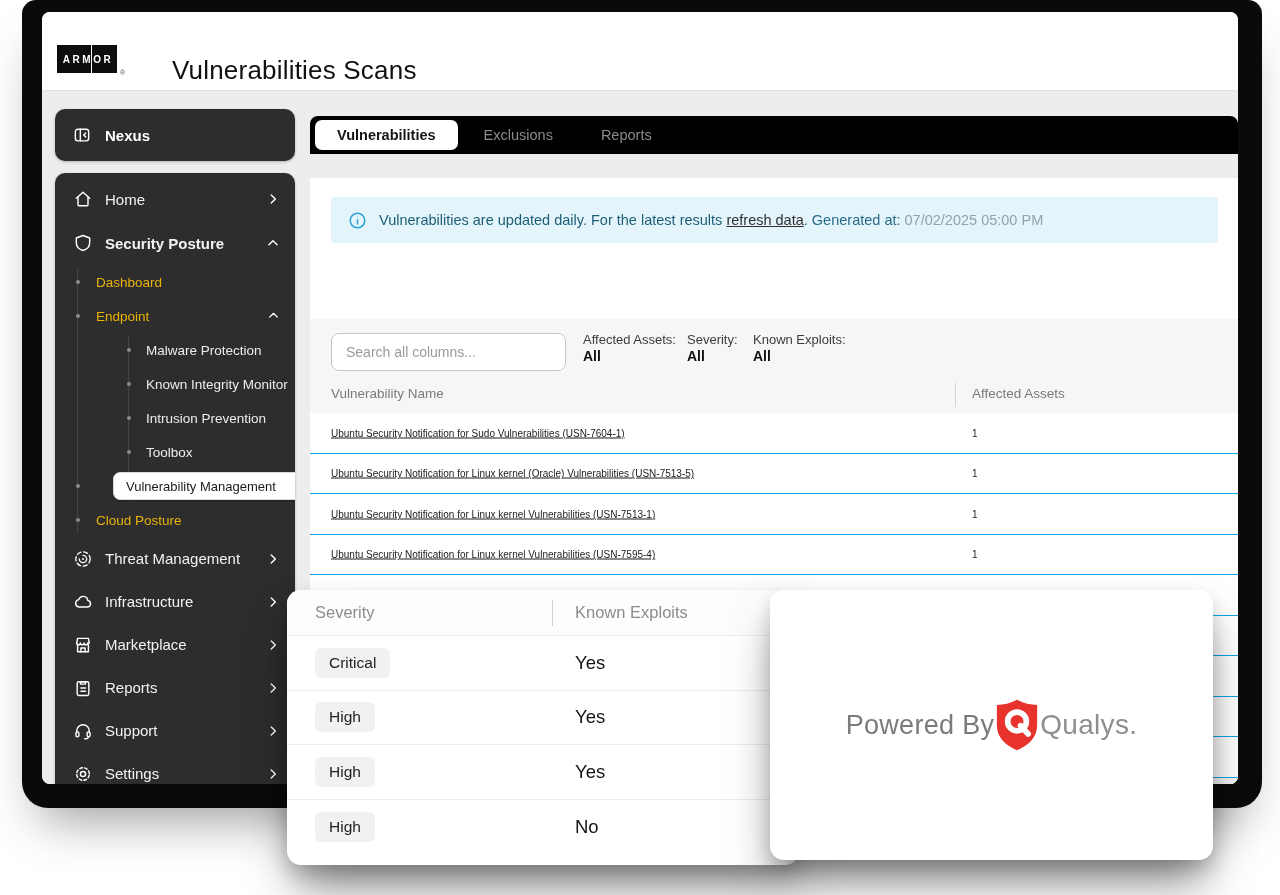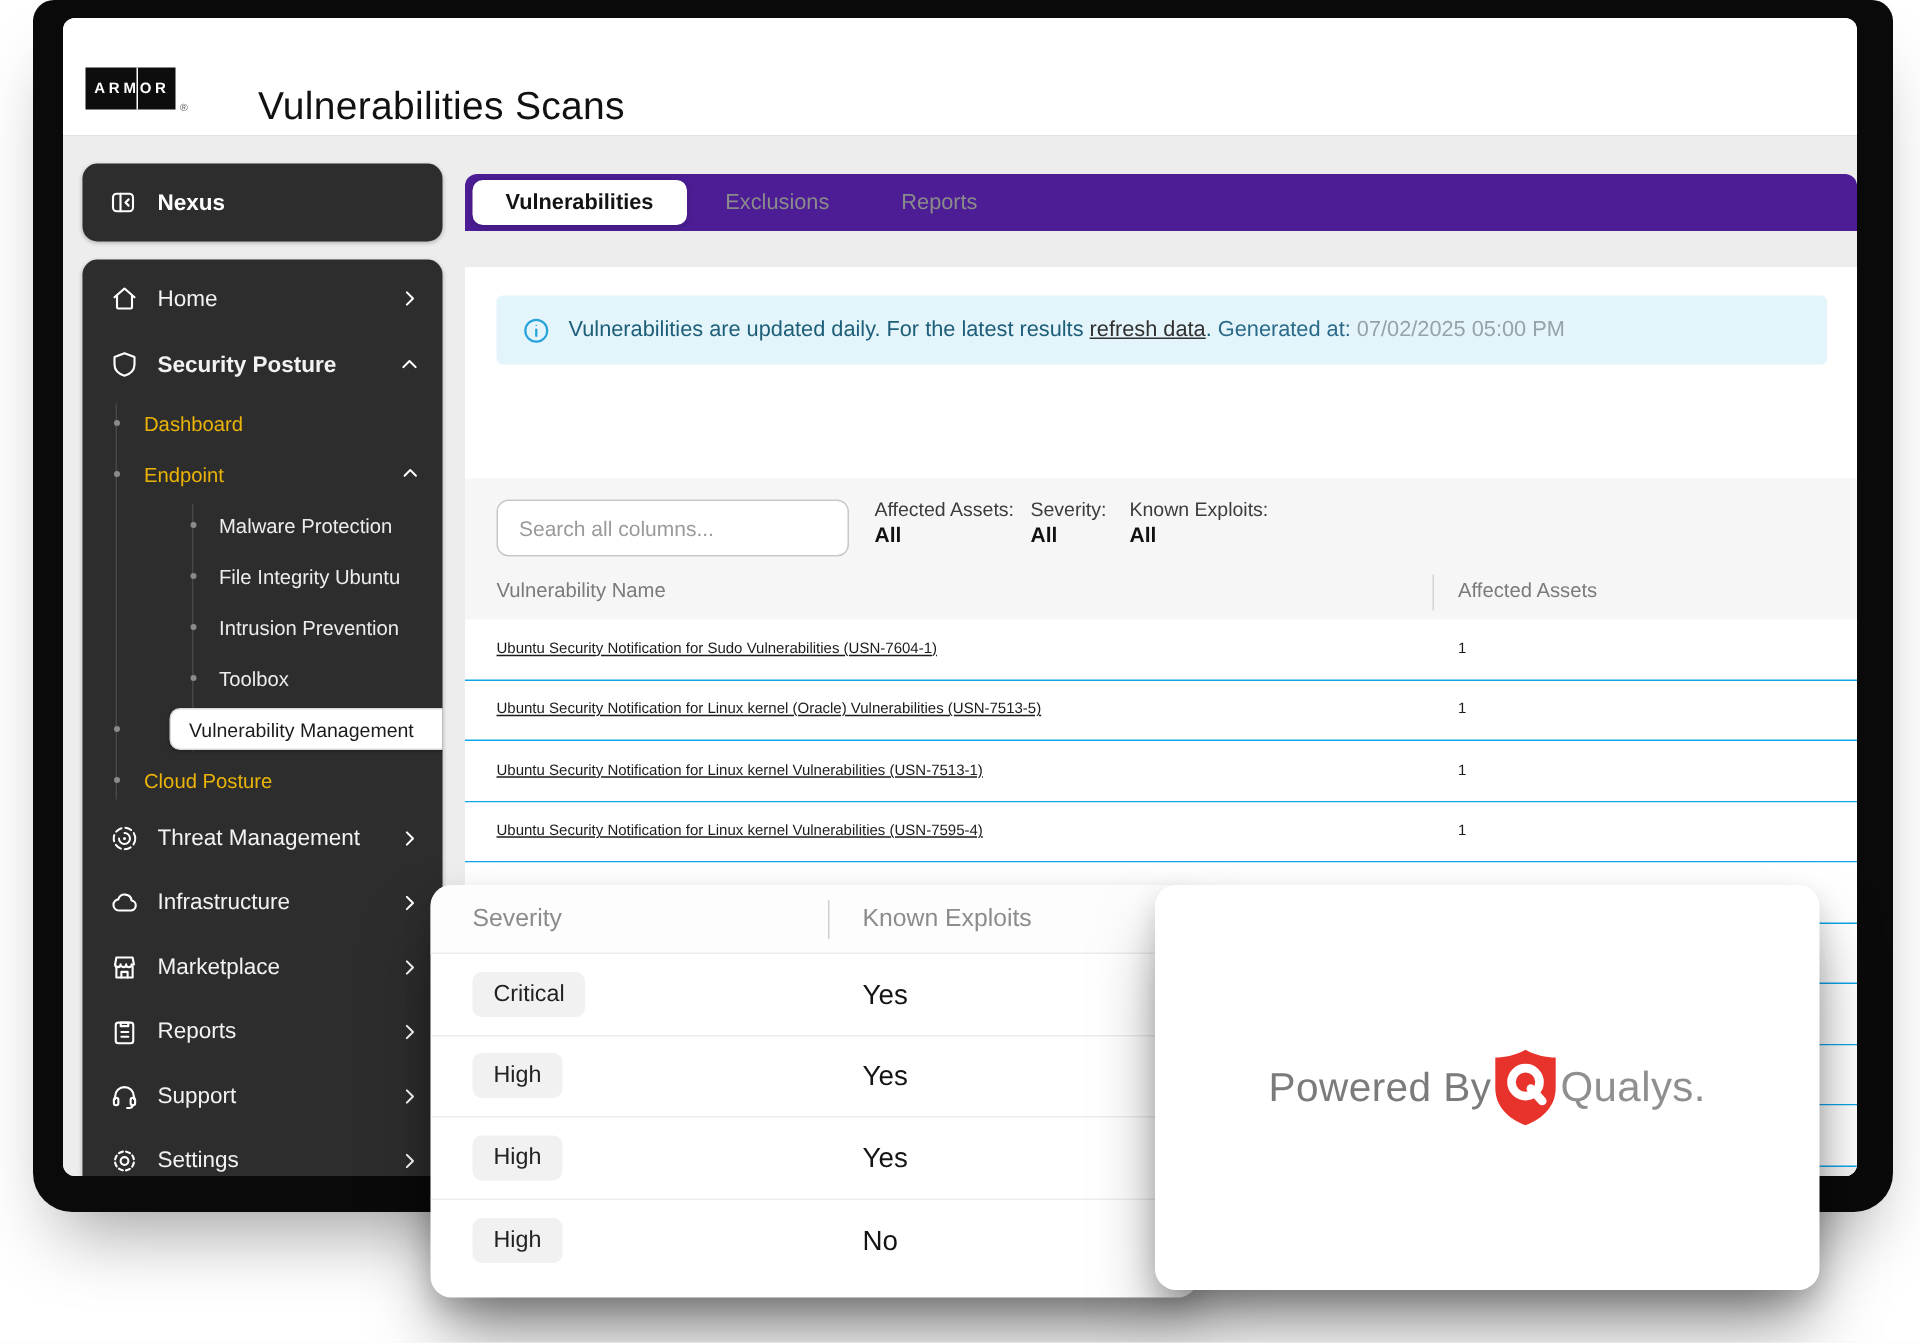--- a/index.html
+++ b/index.html
@@ -47,21 +47,21 @@
   .chev { position:absolute; right:15px; top:50%; margin-top:-7px; }
   .active-pill { position:absolute; left:33px; top:50%; transform:translateY(-50%); height:28px;
                  background:#fff; border:1px solid #d9d9d9; border-radius:7px; display:flex;
                  align-items:center; padding:0 12px; color:#1b1b1b; font-size:13px; font-weight:400;
                  width:189px; box-shadow:0 1px 2px rgba(0,0,0,.25);margin-left:25px; }
   .guide { position:absolute; width:1px; background:#474747; }
   .g1 { left:22px; top:96px; height:264px; } .g2 { left:73px; top:163px; height:165px; }
 
   
   .main-panel { position:absolute; left:268px; right:0; top:24px; bottom:0; }
-  .tabbar { height:38px; background:#4c1d95; border-radius:8px 8px 0 0; display:flex;
+  .tabbar { height:38px; background:#000000; border-radius:8px 8px 0 0; display:flex;
             align-items:center; padding:0 5px; gap:4px; }
   .tab { height:30px; display:flex; align-items:center; padding:0 22px; font-size:14.5px;
          color:#8b8b8b; cursor:pointer; border-radius:7px; }
   .tab.active { background:#fff; color:#141414; font-weight:700;
                 box-shadow:0 1px 4px rgba(0,0,0,.18); }
   .panel-body { position:absolute; left:0; right:0; top:62px; bottom:0; background:#fff; }
 
   .banner { margin:19px 20px 0 21px; height:46px; background:#e4f4fb; border-radius:4px;
             display:flex; align-items:center; padding:0 17px; gap:12px; font-size:14.5px;
             color:#1d5e78; white-space:nowrap; }
@@ -191,21 +191,21 @@
                   </svg>
                 </span>
             </div>
 
             <div class="nav-item lv2">
               <span class="bullet b2"></span>
               <span>Malware Protection</span>
             </div>
             <div class="nav-item lv2">
               <span class="bullet b2"></span>
-              <span>File Integrity Ubuntu</span>
+              <span>Known Integrity Monitor</span>
             </div>
             <div class="nav-item lv2">
               <span class="bullet b2"></span>
               <span>Intrusion Prevention</span>
             </div>
             <div class="nav-item lv2">
               <span class="bullet b2"></span>
               <span>Toolbox</span>
             </div>
 

